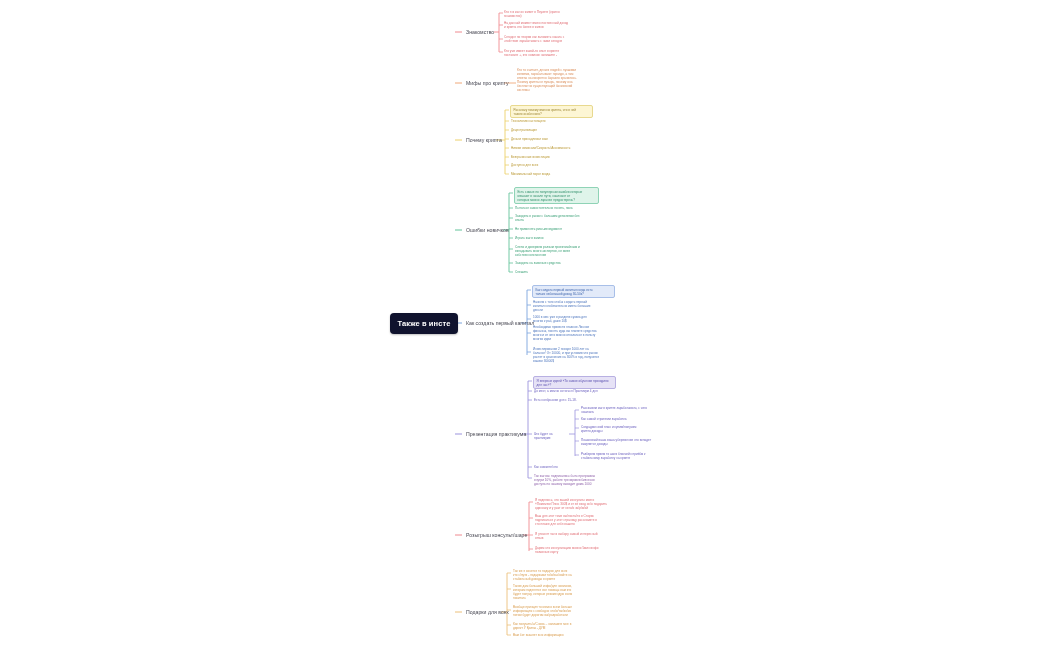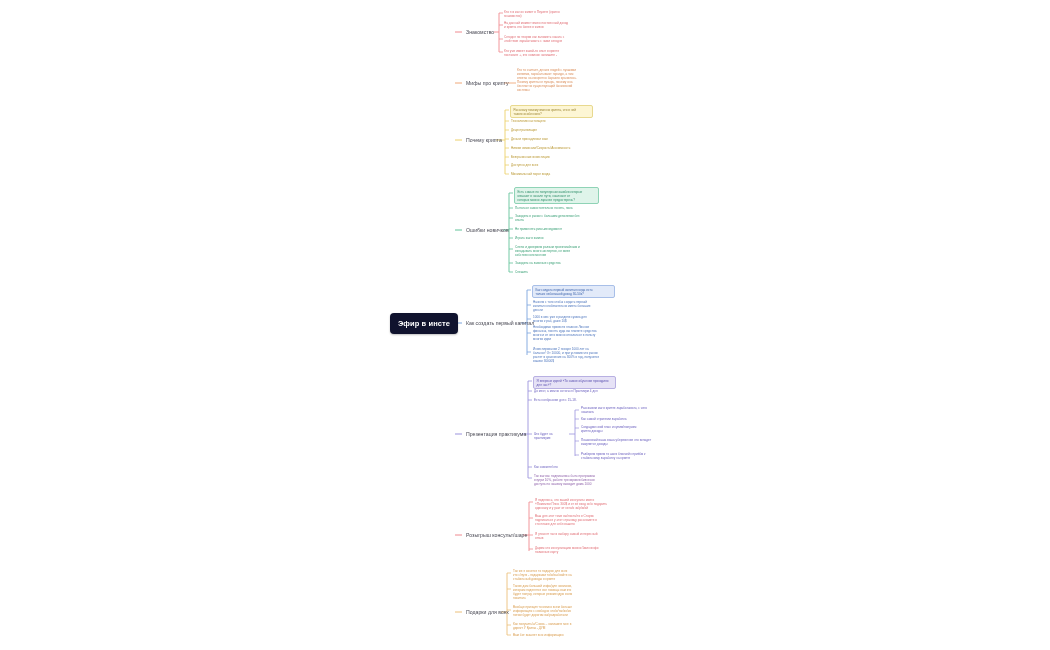--- a/index.html
+++ b/index.html
@@ -133,21 +133,21 @@
     <path d="M501,612 L507,612" stroke="#ecc07a" stroke-width="0.9" fill="none"></path>
     <path d="M507,573 L507,635" stroke="#ecc07a" stroke-width="0.9" fill="none"></path>
     <path d="M507,573 L511,573" stroke="#ecc07a" stroke-width="0.8" fill="none"></path>
     <path d="M507,589 L511,589" stroke="#ecc07a" stroke-width="0.8" fill="none"></path>
     <path d="M507,610 L511,610" stroke="#ecc07a" stroke-width="0.8" fill="none"></path>
     <path d="M507,625 L511,625" stroke="#ecc07a" stroke-width="0.8" fill="none"></path>
     <path d="M507,635 L511,635" stroke="#ecc07a" stroke-width="0.8" fill="none"></path>
   </svg>
 
   <div class="root-node">
-    <span>Эфир в инсте</span>
+    <span>Также в инсте</span>
   </div>
 
   <div class="branch-label" style="left:466px;top:32px;">Знакомство</div>
   <div class="branch-label" style="left:466px;top:83px;">Мифы про крипту</div>
   <div class="branch-label" style="left:466px;top:140px;">Почему крипта</div>
   <div class="branch-label" style="left:466px;top:230px;">Ошибки новичков</div>
   <div class="branch-label" style="left:466px;top:323px;">Как создать первый капитал</div>
   <div class="branch-label" style="left:466px;top:434px;">Презентация практикума</div>
   <div class="branch-label" style="left:466px;top:535px;">Розыгрыш консульт/шаре</div>
   <div class="branch-label" style="left:466px;top:612px;">Подарки для всех</div>

